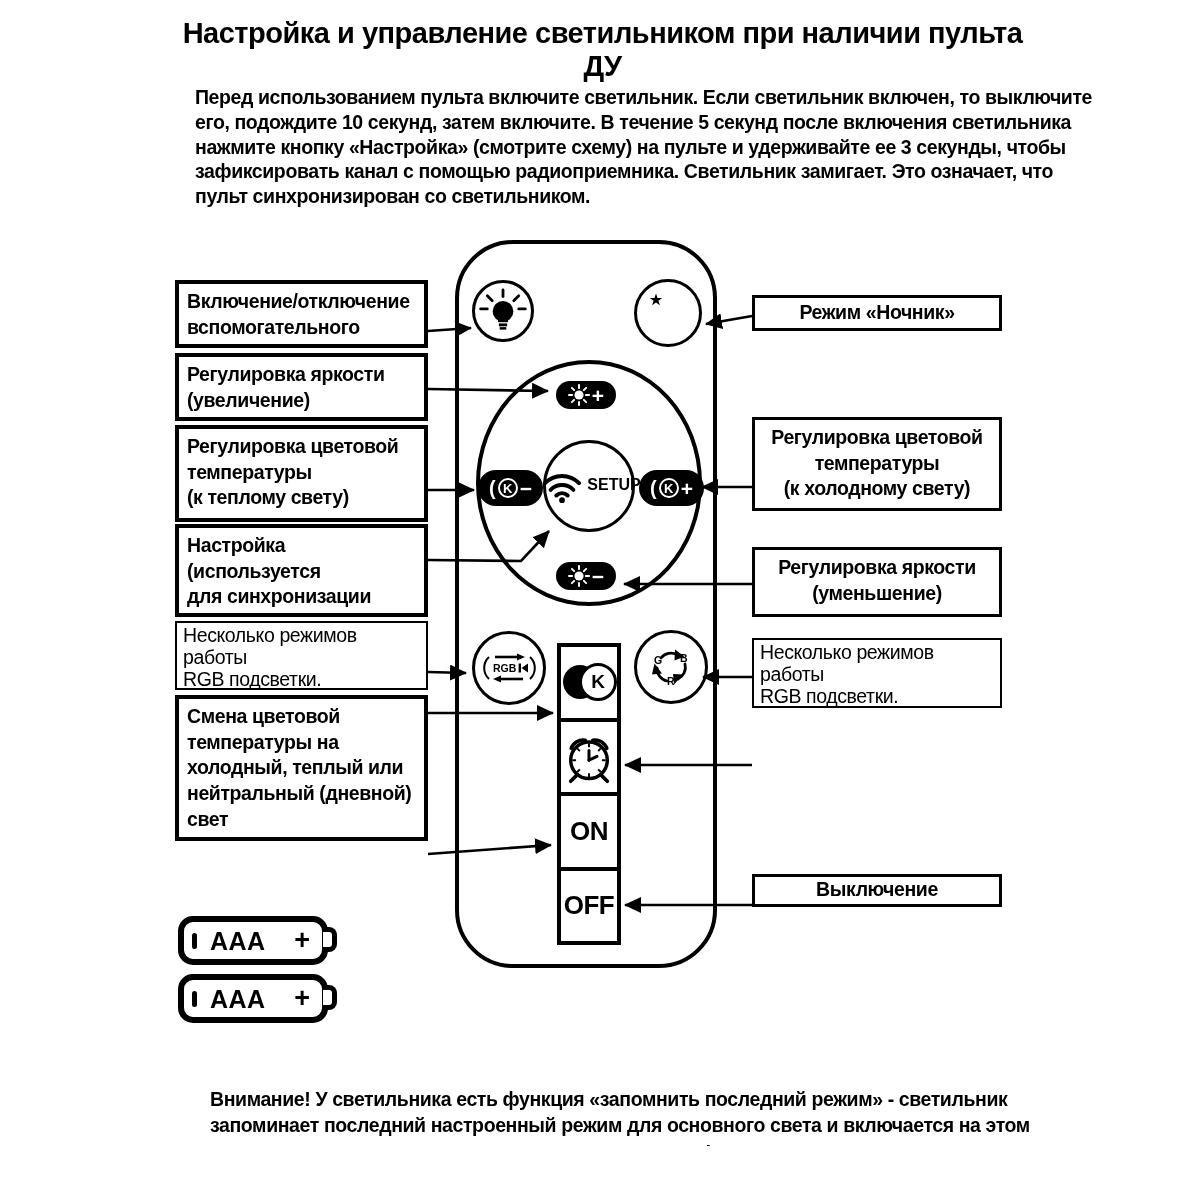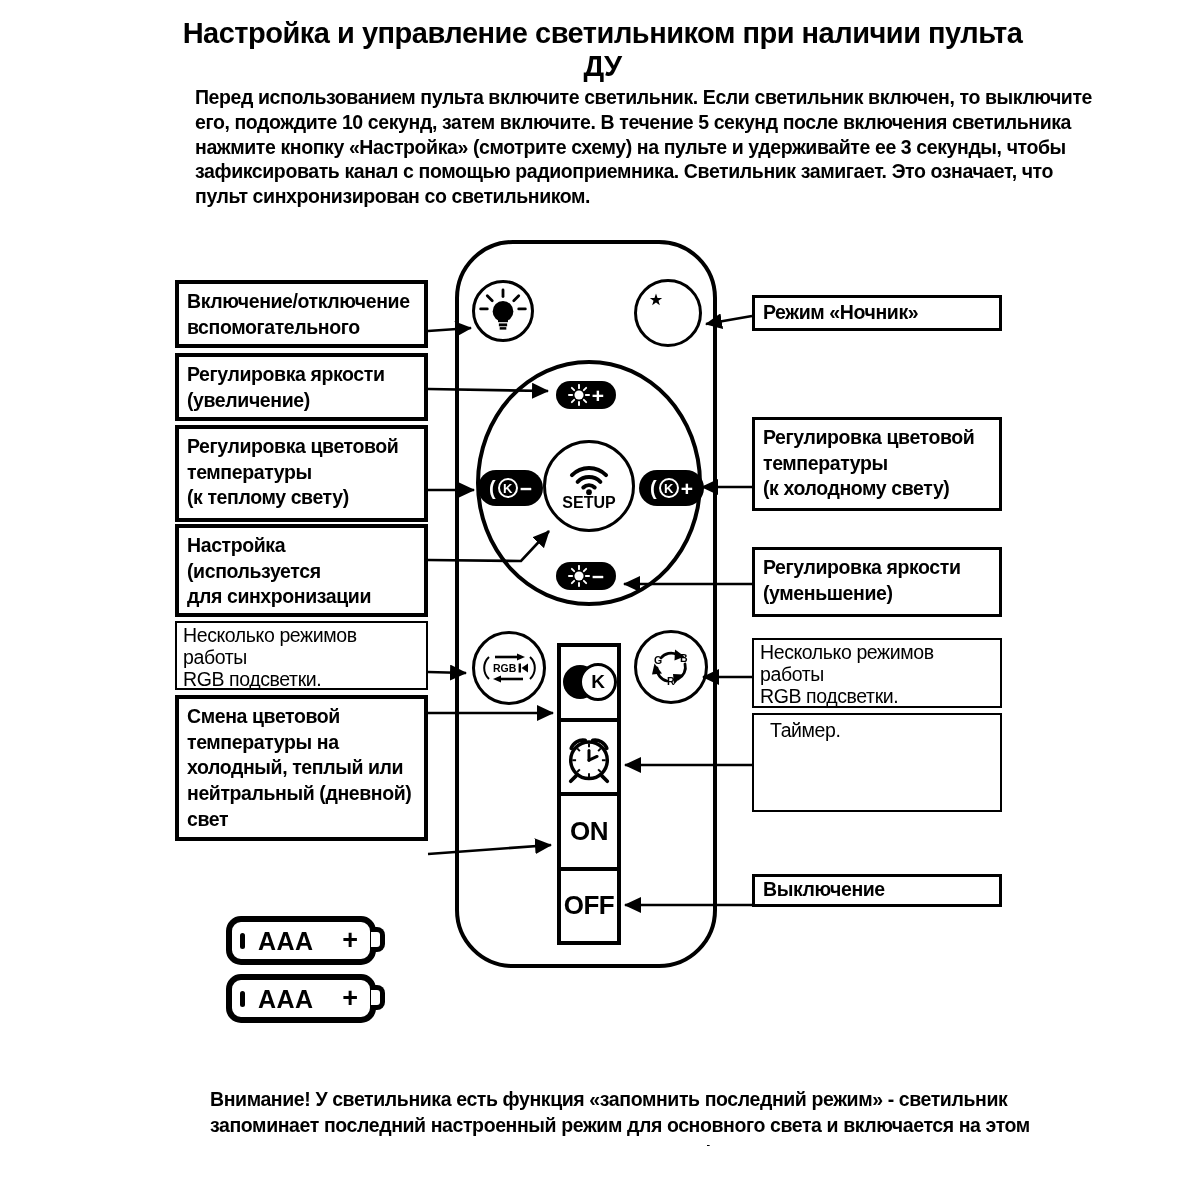--- a/index.html
+++ b/index.html
@@ -9,47 +9,47 @@
   .title{left:175px;top:17px;width:855px;text-align:center;font-size:29px;font-weight:bold;letter-spacing:-0.5px;}
   .para{white-space:pre-line;font-weight:bold;font-size:19.5px;line-height:1.27;letter-spacing:-0.4px;margin-left:20px;}
   .intro{left:175px;top:85px;width:940px;}
   .note{left:175px;top:1041px;width:940px;}
   .warn{left:190px;top:1086px;width:940px;line-height:1.35;}
   
   .box{position:absolute;background:#fff;border:4px solid #000;box-sizing:border-box;
        padding:5px 8px;font-weight:bold;font-size:19.5px;line-height:1.32;
        white-space:pre-line;letter-spacing:-0.4px;overflow:hidden;}
   .b2{border-width:2px;}
-  .b3{border-width:3px;}
+  .b3{border-width:3px;text-align:center;}
   .normal{font-weight:normal;line-height:1.14;padding:1px 6px;}
   
   .remote{left:455px;top:240px;width:262px;height:728px;border:4px solid #000;border-radius:58px;background:#fff;box-sizing:border-box;}
   .circle-btn{position:absolute;border:3px solid #000;border-radius:50%;background:#fff;
               display:flex;align-items:center;justify-content:center;box-sizing:border-box;}
   .ellipse{left:476px;top:360px;width:226px;height:246px;border:4px solid #000;border-radius:50%;box-sizing:border-box;background:#fff;}
   .pill{position:absolute;background:#000;border-radius:18px;color:#fff;
         display:flex;align-items:center;justify-content:center;gap:2px;box-sizing:border-box;}
   .pill .paren{font-size:20px;font-weight:bold;line-height:1;}
   .pill .kcirc{width:20px;height:20px;border:2px solid #fff;border-radius:50%;display:flex;align-items:center;justify-content:center;
                font-size:13px;font-weight:bold;box-sizing:border-box;}
   .pill .sign{font-size:21px;font-weight:bold;line-height:1;}
   .setup-circle{left:543px;top:440px;width:92px;height:92px;border:3.5px solid #000;border-radius:50%;background:#fff;
-                display:flex;flex-direction:column;align-items:center;justify-content:center;box-sizing:border-box;}
+                display:flex;flex-direction:row;align-items:center;justify-content:center;box-sizing:border-box;}
   .setup-label{font-size:16px;font-weight:bold;letter-spacing:0;margin-top:-2px;}
   .column{left:557px;top:643px;width:64px;height:302px;border:4px solid #000;box-sizing:border-box;background:#fff;
           display:flex;flex-direction:column;}
   .cell{flex:1;border-bottom:4px solid #000;display:flex;align-items:center;justify-content:center;position:relative;}
   .cell:last-child{border-bottom:none;}
   .onoff{font-size:26px;font-weight:bold;letter-spacing:-0.5px;}
   .kday{position:relative;width:54px;height:40px;}
   .kday .dark{position:absolute;left:1px;top:3px;width:34px;height:34px;background:#000;border-radius:50%;}
   .kday .lite{position:absolute;left:17px;top:1px;width:38px;height:38px;background:#fff;border:3px solid #000;border-radius:50%;
               box-sizing:border-box;display:flex;align-items:center;justify-content:center;font-size:19px;font-weight:bold;}
   
-  .battery{position:absolute;width:150px;height:49px;border:6px solid #000;border-radius:15px;background:#fff;box-sizing:border-box;margin-left:48px;}
+  .battery{position:absolute;width:150px;height:49px;border:6px solid #000;border-radius:15px;background:#fff;box-sizing:border-box;}
   .battery .bar{position:absolute;left:8px;top:11px;width:5px;height:16px;background:#000;border-radius:3px;}
   .battery .aaa{position:absolute;left:26px;top:5px;font-size:25px;font-weight:bold;letter-spacing:0.5px;}
   .battery .plus{position:absolute;right:12px;top:3px;font-size:27px;font-weight:bold;}
   .battery .nub{position:absolute;right:-15px;top:5px;width:14px;height:25px;background:#fff;border:5px solid #000;border-left:none;
                 border-radius:0 8px 8px 0;box-sizing:border-box;}
   .overlay{position:absolute;left:0;top:0;pointer-events:none;}
   svg{display:block;}
 </style>
 </head>
 <body>
@@ -84,21 +84,20 @@
 
   <div class="box b3" style="left:752px;top:295px;width:250px;height:36px;padding:2px 8px;"><span>Режим «Ночник»</span></div>
   <div class="box b3" style="left:752px;top:417px;width:250px;height:94px;"><span>Регулировка цветовой
 температуры
 (к холодному свету)</span></div>
   <div class="box b3" style="left:752px;top:547px;width:250px;height:70px;"><span>Регулировка яркости
 (уменьшение)</span></div>
   <div class="box b2 normal" style="left:752px;top:638px;width:250px;height:70px;"><span>Несколько режимов работы
 RGB подсветки.
 Ручная настройка.</span></div>
-  <div class="box b2 normal" style="left:752px;top:713px;width:250px;height:99px;padding:4px 6px 4px 16px;"><span>Таймер.</span></div>
   <div class="box b3" style="left:752px;top:874px;width:250px;height:33px;padding:0 8px;"><span>Выключение светильника</span></div>
 
   <div class="abs remote"></div>
 
   <div class="circle-btn" style="left:472px;top:280px;width:62px;height:62px;">
     <span>
       <svg width="48" height="46" viewBox="-29 -29 58 55">
         <g stroke="#000" stroke-width="3.4" stroke-linecap="round">
           <path d="M0,-27 L0,-19"></path>
             <path d="M-19,-20 L-13,-14"></path>

